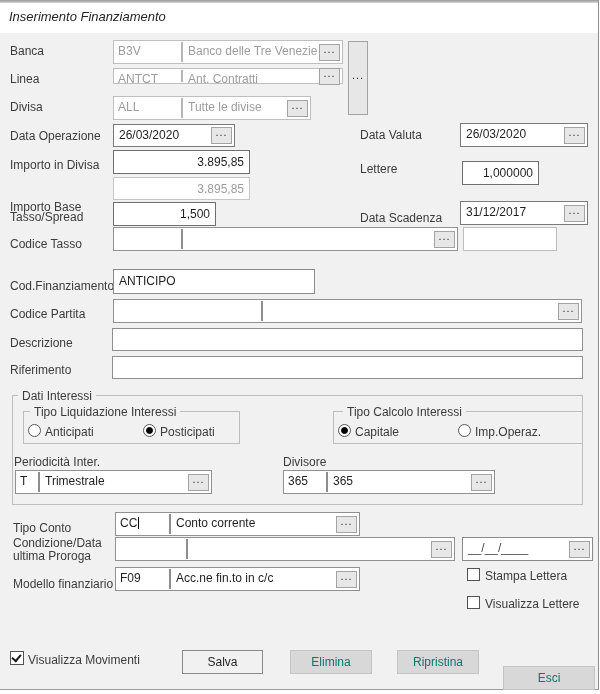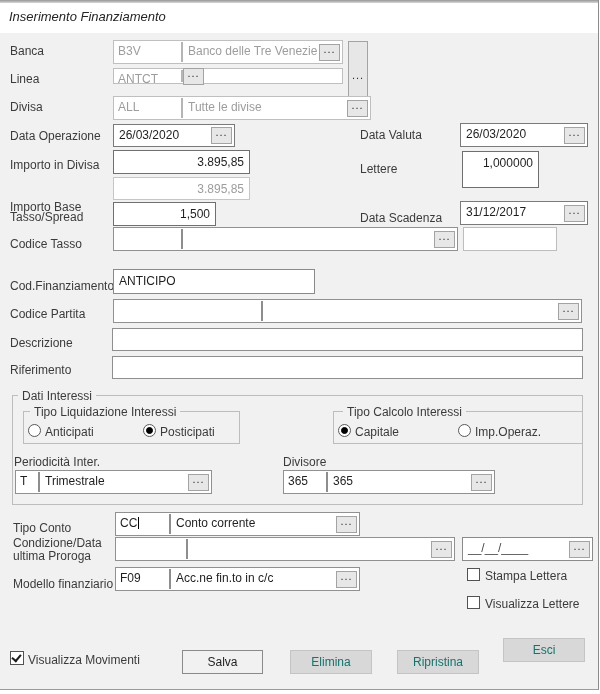--- a/index.html
+++ b/index.html
@@ -62,46 +62,47 @@
     <span class="vdiv"></span>
     <span class="desc">Banco delle Tre Venezie</span>
     <button class="dots">...</button>
   </div>
   <button class="dots abs" style="left:348px;top:41px;width:20px;height:74px;line-height:60px">...</button>
 
   <div class="lbl" style="left:10px;top:72px">Linea</div>
   <div class="comp dis" style="left:113px;top:68px;width:230px;height:16px">
     <span class="code" style="width:67px">ANTCT</span>
     <span class="vdiv"></span>
+    <span class="desc">Ant. Contratti</span>
     <button class="dots">...</button>
   </div>
 
   <div class="lbl" style="left:10px;top:100px">Divisa</div>
-  <div class="comp dis" style="left:113px;top:96px;width:258px;height:24px">
+  <div class="comp dis" style="left:113px;top:96px;width:198px;height:24px">
     <span class="code" style="width:67px">ALL</span>
     <span class="vdiv"></span>
     <span class="desc">Tutte le divise</span>
     <button class="dots">...</button>
   </div>
 
   <div class="lbl" style="left:10px;top:129px">Data Operazione</div>
   <div class="comp" style="left:113px;top:124px;width:122px;height:23px;border-color:#7a7a7a">
     <span class="desc">26/03/2020</span>
     <button class="dots">...</button>
   </div>
   <div class="lbl" style="left:360px;top:128px">Data Valuta</div>
   <div class="comp" style="left:460px;top:123px;width:128px;height:24px;border-color:#7a7a7a">
     <span class="desc">26/03/2020</span>
     <button class="dots">...</button>
   </div>
 
   <div class="lbl" style="left:10px;top:158px">Importo in Divisa</div>
   <div class="fld right" style="left:113px;top:150px;width:137px;height:24px">3.895,85</div>
   <div class="lbl" style="left:360px;top:162px">Lettere</div>
-  <div class="fld right" style="left:462px;top:151px;width:77px;height:37px">1,000000</div>
+  <div class="fld right" style="left:462px;top:161px;width:77px;height:24px">1,000000</div>
 
   <div class="lbl" style="left:10px;top:200px">Importo Base</div>
   <div class="fld right dis" style="left:113px;top:177px;width:137px;height:23px">3.895,85</div>
 
   <div class="lbl" style="left:10px;top:210px">Tasso/Spread</div>
   <div class="fld right" style="left:113px;top:202px;width:103px;height:24px">1,500</div>
   <div class="lbl" style="left:360px;top:211px">Data Scadenza</div>
   <div class="comp" style="left:460px;top:201px;width:128px;height:24px;border-color:#7a7a7a">
     <span class="desc">31/12/2017</span>
     <button class="dots">...</button>
@@ -199,14 +200,14 @@
   <div class="lbl" style="left:485px;top:569px">Stampa Lettera</div>
   <span class="chk" style="left:467px;top:596px"></span>
   <div class="lbl" style="left:485px;top:597px">Visualizza Lettere</div>
 
   <span class="chk checked" style="left:10px;top:651px;width:14px;height:14px"></span>
   <div class="lbl" style="left:28px;top:653px">Visualizza Movimenti</div>
 
   <button class="btn" style="left:182px;top:650px;width:81px">Salva</button>
   <button class="btn off" style="left:290px;top:650px;width:82px">Elimina</button>
   <button class="btn off" style="left:397px;top:650px;width:82px">Ripristina</button>
-  <button class="btn off" style="left:503px;top:638px;width:82px">Esci</button>
+  <button class="btn off" style="left:503px;top:666px;width:92px">Esci</button>
 </div>
 
 </body></html>

